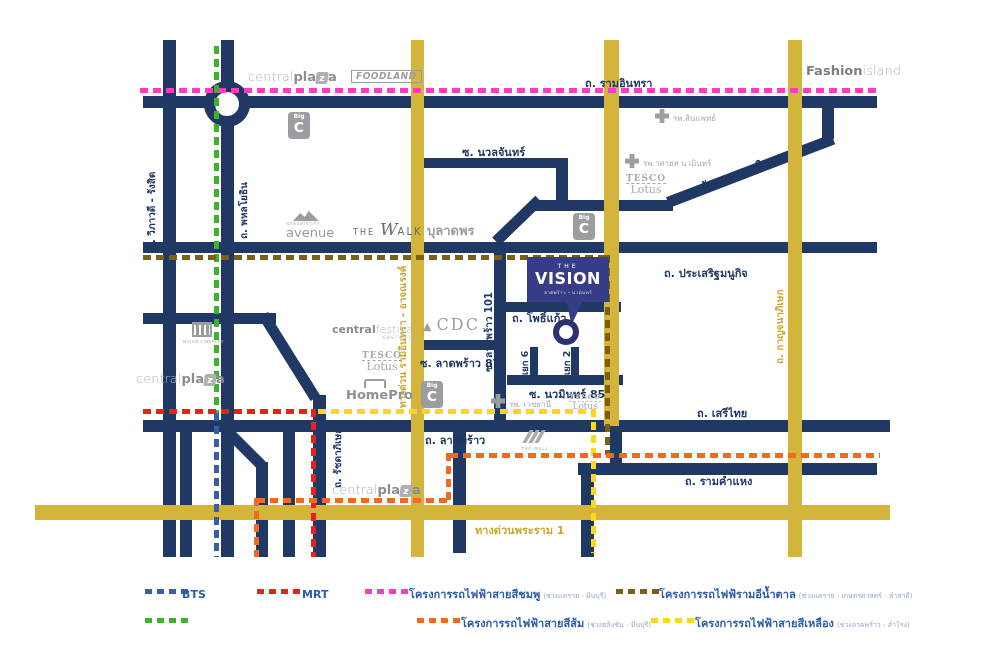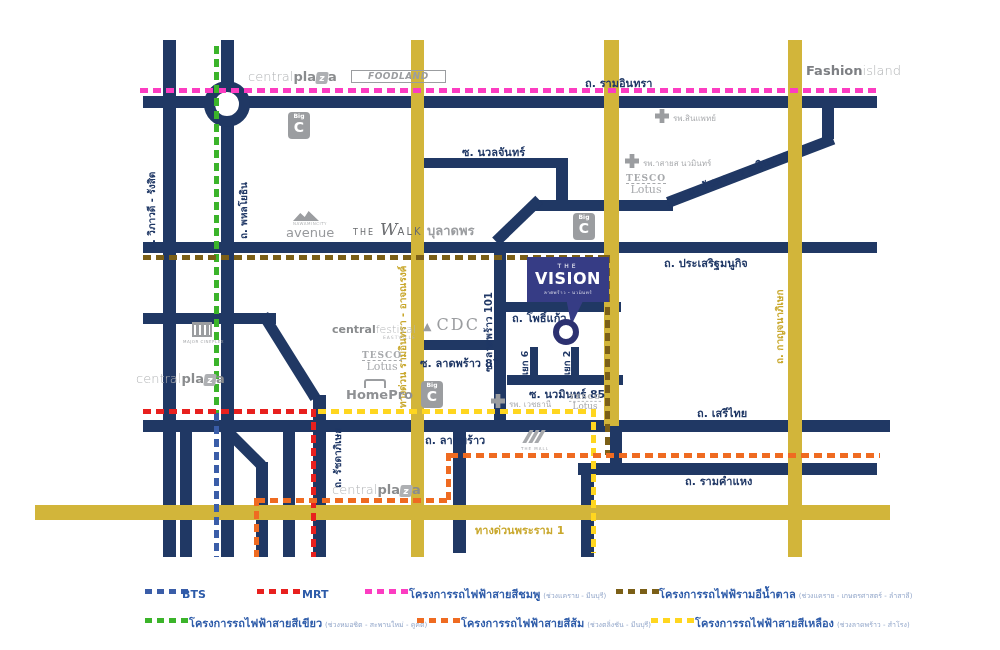--- a/index.html
+++ b/index.html
@@ -97,39 +97,39 @@
   <div class="dh" style="left: 450px; top: 453px; width: 430px; --c: #ef6b21;"></div>
   <div class="dv" style="left: 446px; top: 453px; height: 49px; --c: #ef6b21;"></div>
   <div class="dh" style="left: 257px; top: 498px; width: 192px; --c: #ef6b21;"></div>
   <div class="dv" style="left: 254px; top: 498px; height: 59px; --c: #ef6b21;"></div>
 
   <div class="lbl" style="left:585px;top:74px">ถ. รามอินทรา</div>
   <div class="vlbl" style="left:144px;top:165px;height:84px">ถ. วิภาวดี - รังสิต</div>
   <div class="vlbl" style="left:236px;top:167px;height:72px">ถ. พหลโยธิน</div>
   <div class="lbl" style="left:462px;top:143px">ซ. นวลจันทร์</div>
   <div class="dlbl" style="left:688px;top:183px">ถ. รัชดา - รามอินทรา</div>
-  <div class="lbl" style="left:664px;top:254px">ถ. ประเสริฐมนูกิจ</div>
+  <div class="lbl" style="left:664px;top:264px">ถ. ประเสริฐมนูกิจ</div>
   <div class="lbl" style="left:512px;top:309px">ถ. โพธิ์แก้ว</div>
   <div class="vlbl" style="left:481px;top:300px;height:72px">ซ. ลาดพร้าว 101</div>
   <div class="lbl" style="left:420px;top:354px">ซ. ลาดพร้าว 87</div>
   <div class="vlbl" style="left:517px;top:346px;height:32px;font-size:9.5px">แยก 6</div>
   <div class="vlbl" style="left:559px;top:346px;height:32px;font-size:9.5px">แยก 2</div>
   <div class="lbl" style="left:529px;top:385px">ซ. นวมินทร์ 85</div>
   <div class="lbl" style="left:697px;top:404px">ถ. เสรีไทย</div>
   <div class="lbl" style="left:425px;top:431px">ถ. ลาดพร้าว</div>
   <div class="lbl" style="left:685px;top:472px">ถ. รามคำแหง</div>
   <div class="vlbl" style="left:330px;top:424px;height:64px">ถ. รัชดาภิเษก</div>
   <div class="lbl ylb" style="left:475px;top:521px">ทางด่วนพระราม 1</div>
   <div class="vlbl ylb" style="left:395px;top:278px;height:130px">ทางด่วน รามอินทรา - อาจณรงค์</div>
   <div class="vlbl ylb" style="left:772px;top:282px;height:82px">ถ. กาญจนาภิเษก</div>
 
   <div class="logo" style="left:248px;top:68px">
     <span class="cpl">central</span><span class="cpb">pla</span><span class="cpz">z</span><span class="cpb">a</span>
   </div>
-  <div class="logo" style="left:351px;top:70px;font-size:9px;font-weight:800;font-style:italic;border:1px solid #9b9da0;padding:1px 16px;letter-spacing:.5px;color:#9b9da0">FOODLAND</div>
+  <div class="logo" style="left:351px;top:70px;font-size:9px;font-weight:800;font-style:italic;border:1px solid #9b9da0;padding:1px 4px;letter-spacing:.5px;color:#9b9da0">FOODLAND</div>
   <div class="logo" style="left:806px;top:64px;font-size:13px">
     <span style="font-weight:800;color:#7d7f83">Fashion</span><span style="font-weight:300;color:#b3b5b7">island</span>
   </div>
 
   <div class="bigc" style="left:288px;top:112px">
     <span class="s">Big</span>
       <span class="b">C</span>
   </div>
   <div class="bigc" style="left:573px;top:213px">
     <span class="s">Big</span>
@@ -154,21 +154,21 @@
   <div class="tesco" style="left:362px;top:350px">
     <span class="t1">TESCO</span>
       <span class="t2">Lotus</span>
   </div>
   <div class="tesco" style="left:569px;top:393px;transform:scale(.8);transform-origin:0 0">
     <span class="t1">TESCO</span>
       <span class="t2">Lotus</span>
   </div>
 
   <div class="mnt" style="left:293px;top:211px"></div>
-  <div class="logo" style="left:286px;top:222px;text-align:center">
+  <div class="logo" style="left:286px;top:222px;">
     <span style="display:block;font-size:4px;letter-spacing:.5px;color:#b3b5b7">NAWAMINCITY</span>
     <span style="display:block;font-size:13px;color:#97999c">avenue</span>
   </div>
   <div class="logo" style="left:353px;top:221px;color:#6a6c6f">
     <span style="font-size:8px;letter-spacing:2px">THE</span>
     <span style="font-size:17px;font-style:italic;font-family:'DejaVu Serif','Liberation Serif',serif">W</span><span style="font-size:10px;letter-spacing:2px">ALK</span>
   </div>
   <div class="logo" style="left:427px;top:224px;font-size:13px;font-weight:800;color:#9b9da0">บุลาดพร</div>
 
   <div style="position:absolute;z-index:8;left:192px;top:322px;width:20px;height:15px;background:#9b9da0">
@@ -217,23 +217,20 @@
   </div>
   <div class="dash-sw" style="left: 365px; top: 589px; --c: #fc3cc1;"></div>
   <div class="lgitem" style="left:409px;top:583px">
     <span class="lg-main">โครงการรถไฟฟ้าสายสีชมพู</span><span class="lg-sub">(ช่วงแคราย - มีนบุรี)</span>
   </div>
   <div class="dash-sw" style="left: 616px; top: 589px; --c: #7b5f17;"></div>
   <div class="lgitem" style="left:659px;top:583px">
     <span class="lg-main">โครงการรถไฟฟ้รามอีน้ำตาล</span><span class="lg-sub">(ช่วงแคราย - เกษตรศาสตร์ - ลำสาลี)</span>
   </div>
   <div class="dash-sw" style="left: 145px; top: 618px; --c: #3bb42a;"></div>
-  <div class="lgitem" style="left:189px;top:612px">
-    <span class="lg-main">โครงการรถไฟฟ้าสายสีเขียว</span><span class="lg-sub">(ช่วงหมอชิต - สะพานใหม่ - คูคต)</span>
-  </div>
   <div class="dash-sw" style="left: 417px; top: 618px; --c: #ef6b21;"></div>
   <div class="lgitem" style="left:461px;top:612px">
     <span class="lg-main">โครงการรถไฟฟ้าสายสีส้ม</span><span class="lg-sub">(ช่วงตลิ่งชัน - มีนบุรี)</span>
   </div>
   <div class="dash-sw" style="left: 651px; top: 618px; --c: #ffd61f;"></div>
   <div class="lgitem" style="left:695px;top:612px">
     <span class="lg-main">โครงการรถไฟฟ้าสายสีเหลือง</span><span class="lg-sub">(ช่วงลาดพร้าว - สำโรง)</span>
   </div>
 
 </div>

